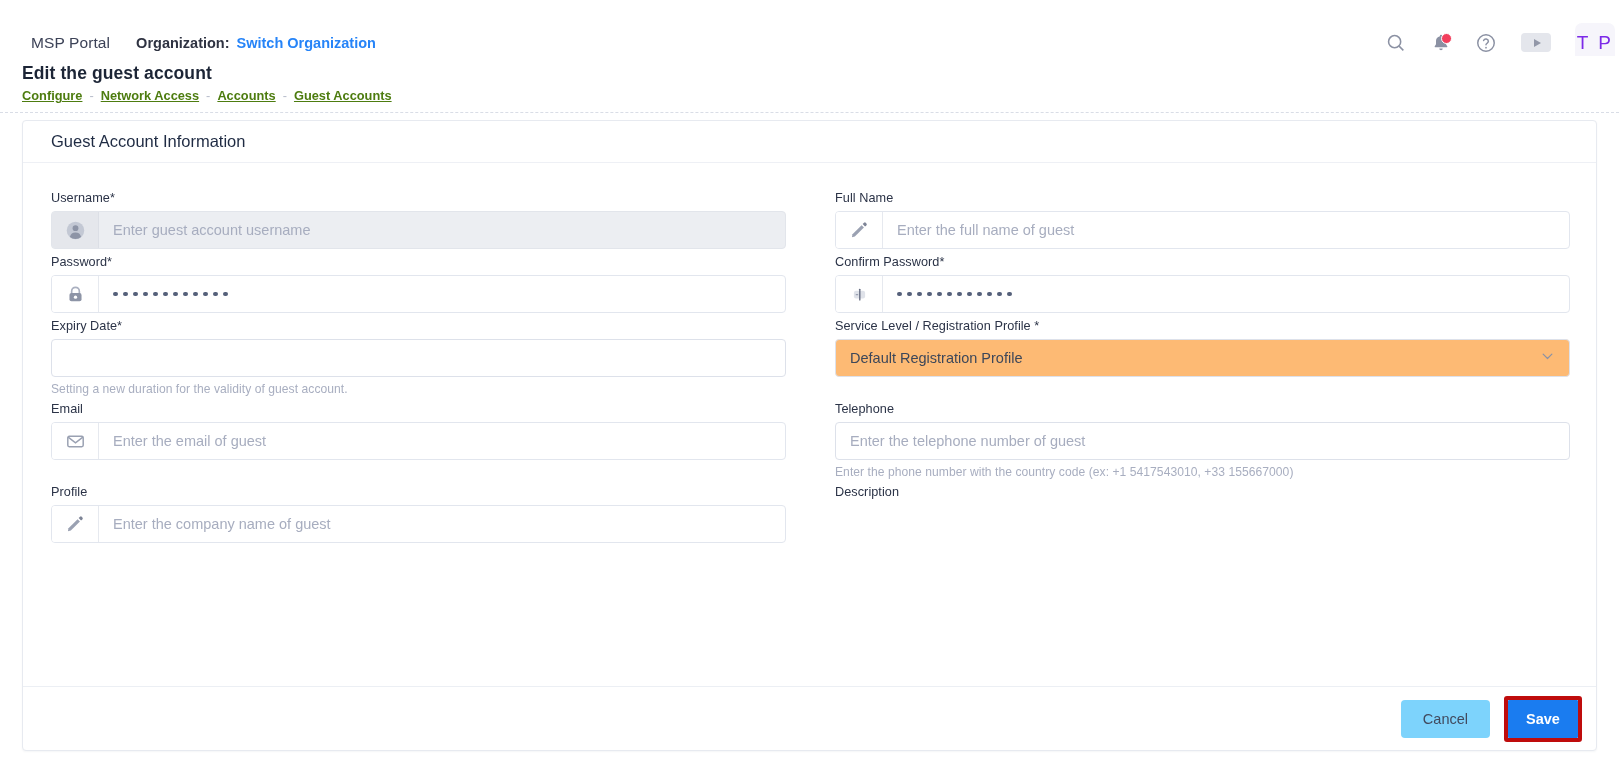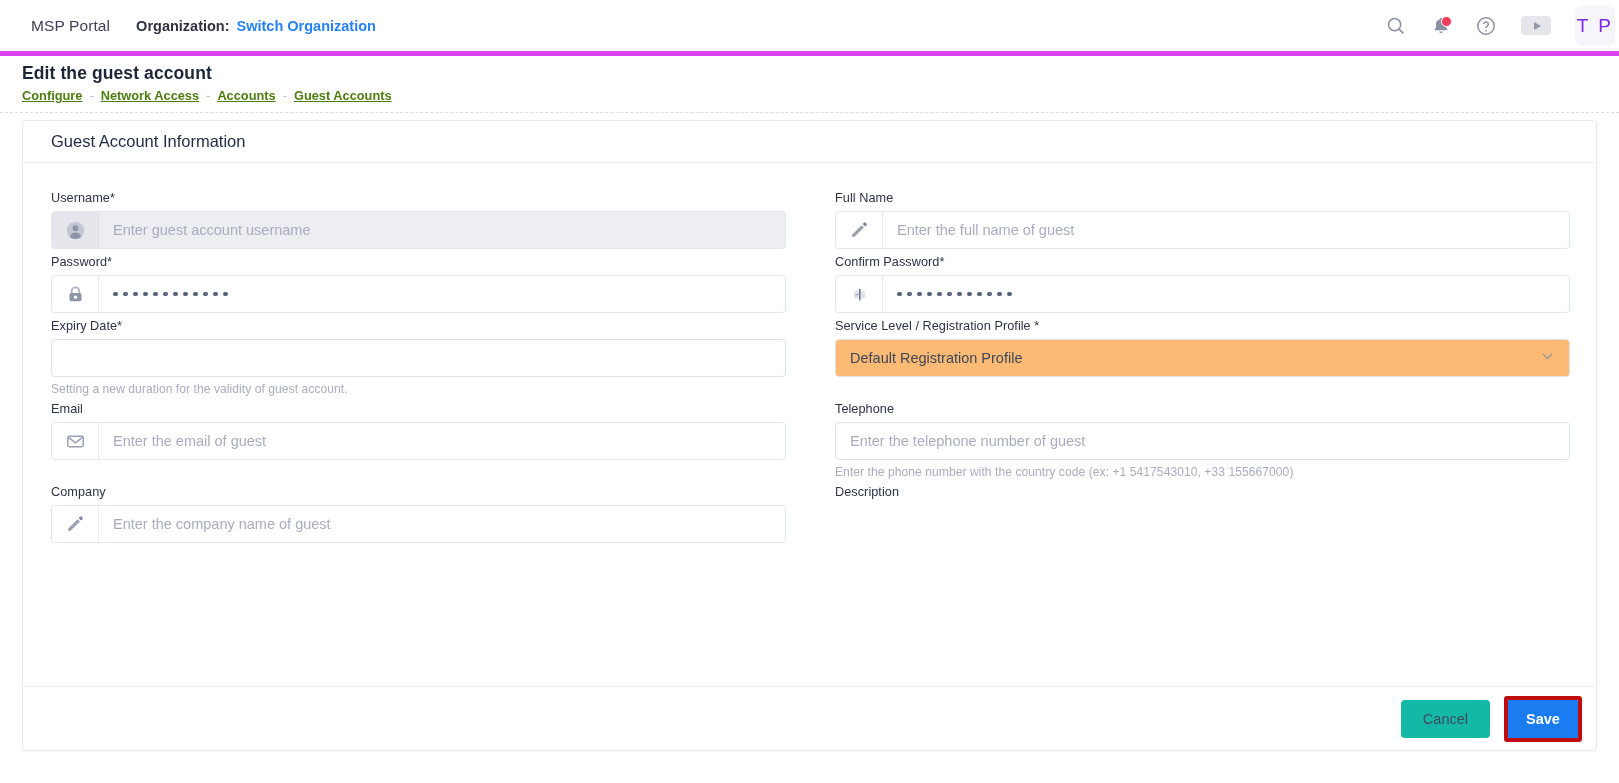--- a/index.html
+++ b/index.html
@@ -6,25 +6,25 @@
   html, body {
     margin: 0; padding: 0;
     width: 1619px; height: 783px;
     background: #ffffff;
     font-family: "Liberation Sans", sans-serif;
     overflow: hidden;
   }
 
   
   .topbar {
-    position: absolute; top: 0; left: 0;
+    position: absolute; top: 16px; left: 0;
     width: 1619px; height: 56px;
     background: #ffffff;
     display: flex; align-items: center;
-    border-bottom: 5px solid #d946ef;
+    border-bottom: 3px solid #d946ef;
   }
   .topbar-left { display: flex; align-items: center; padding-left: 31px; }
   .brand {
     font-size: 15.5px; color: #3c4257; font-weight: 400;
     letter-spacing: .1px;
   }
   .org-wrap { margin-left: 26px; display: flex; align-items: center; gap: 7px; }
   .org-label { font-size: 14.5px; color: #2f3342; font-weight: 600; }
   .org-link {
     font-size: 14.5px; color: #2684f8; font-weight: 700;
@@ -179,21 +179,21 @@
   
   .card-foot {
     position: absolute; left: 0; bottom: 0;
     width: 100%; height: 64px;
     border-top: 1px solid #eceff4;
     display: flex; align-items: center; justify-content: flex-end;
     padding-right: 14px; gap: 0px;
   }
   .btn-cancel {
     height: 38px; padding: 0 22px;
-    background: #14b8a6; border: 0; border-radius: 4px;
+    background: #7dd3fc; border: 0; border-radius: 4px;
     font-family: "Liberation Sans", sans-serif;
     font-size: 14.5px; color: #414a5e; cursor: pointer;
     margin-right: 14px;
   }
   .save-hl {
     border: 4px solid #bf0c0c; border-radius: 3px;
     padding: 0; display: inline-flex;
   }
   .btn-save {
     height: 38px; width: 70px;
@@ -383,21 +383,21 @@
         </div>
       </div>
 
       <div class="fld">
         <label class="lbl">Telephone</label>
         <input class="plain" placeholder="Enter the telephone number of guest" style="">
         <div class="hint">Enter the phone number with the country code (ex: +1 5417543010, +33 155667000)</div>
       </div>
 
       <div class="fld-tall">
-        <label class="lbl">Company</label>
+        <label class="lbl">Profile</label>
         <div class="inputrow">
           <span class="addon">
             <svg width="20" height="20" viewBox="0 0 24 24" fill="#9aa1b2">
               <path d="M4.2 17.1 15.1 6.2l2.8 2.8L7 19.9l-3.5.7z"></path>
               <path d="M16.4 4.9 18 3.3a1.5 1.5 0 0 1 2.1 0l.8.8a1.5 1.5 0 0 1 0 2.1l-1.6 1.6z" fill="#7d8496"></path>
             </svg>
           </span>
           <input class="fi" placeholder="Enter the company name of guest" style="">
         </div>
       </div>

